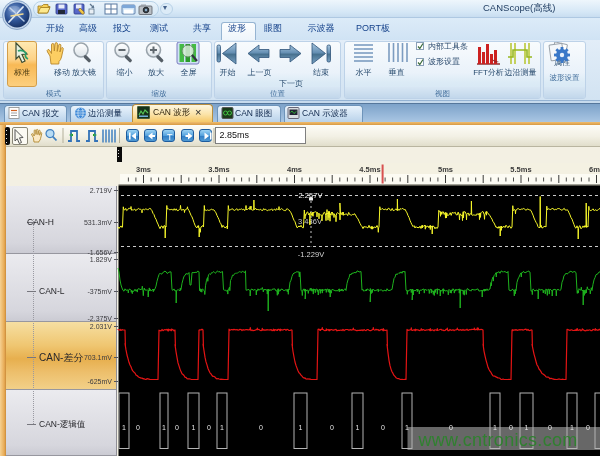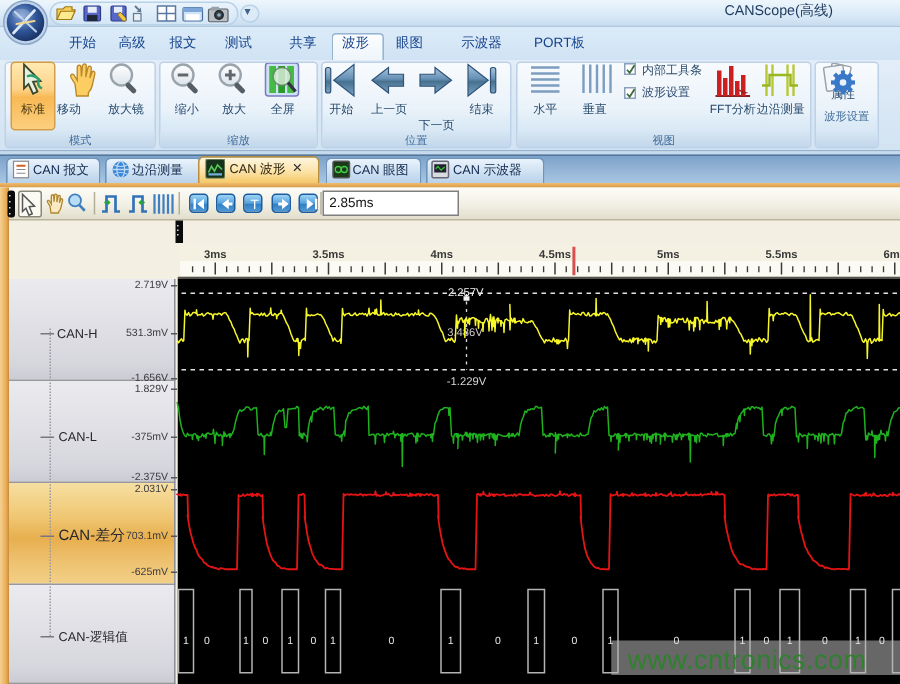--- a/index.html
+++ b/index.html
@@ -85,21 +85,21 @@
 <div class="ab" style="left:215px;top:87px;width:125px;height:11px;border-radius:0 0 2px 2px;background:linear-gradient(#d8e7f4,#c2d7eb)"></div>
 <div class="ab tx" style="left:277.5px;top:89.5px;transform:translateX(-50%);font-size:7.5px;color:#3f6b99">位置</div>
 <div class="ab" style="left:344px;top:41px;width:197px;height:58px;border:1px solid #bdd2e8;border-radius:3px;background:linear-gradient(#f8fbfd,#eaf2fa 55%,#dcebf6 72%,#d3e4f3)"></div>
 <div class="ab" style="left:345px;top:87px;width:195px;height:11px;border-radius:0 0 2px 2px;background:linear-gradient(#d8e7f4,#c2d7eb)"></div>
 <div class="ab tx" style="left:442.5px;top:89.5px;transform:translateX(-50%);font-size:7.5px;color:#3f6b99">视图</div>
 <div class="ab" style="left:543px;top:41px;width:43px;height:58px;border:1px solid #bdd2e8;border-radius:3px;background:linear-gradient(#f8fbfd,#eaf2fa 55%,#dcebf6 72%,#d3e4f3)"></div>
 <div class="ab" style="left:544px;top:87px;width:41px;height:11px;border-radius:0 0 2px 2px;background:linear-gradient(#d8e7f4,#c2d7eb)"></div>
 <div class="ab tx" style="left:564.5px;top:74px;transform:translateX(-50%);font-size:7.5px;color:#3f6b99">波形设置</div>
 <div class="ab" style="left:7px;top:41px;width:30px;height:46px;border:1px solid #d39e4a;border-radius:3px;background:linear-gradient(#ffe9b2,#fdd287 40%,#f8b955 52%,#fccf7e)"></div>
 <div class="ab tx" style="left:22px;top:68.5px;transform:translateX(-50%);font-size:8px;color:#4a3a14">标准</div>
-<div class="ab tx" style="left:46px;top:68.5px;transform:translateX(-50%);font-size:8px;color:#274a6d">移动</div>
+<div class="ab tx" style="left:62px;top:68.5px;transform:translateX(-50%);font-size:8px;color:#274a6d">移动</div>
 <div class="ab tx" style="left:84px;top:68.5px;transform:translateX(-50%);font-size:8px;color:#274a6d">放大镜</div>
 <div class="ab tx" style="left:124.5px;top:68.5px;transform:translateX(-50%);font-size:8px;color:#274a6d">缩小</div>
 <div class="ab tx" style="left:156px;top:68.5px;transform:translateX(-50%);font-size:8px;color:#274a6d">放大</div>
 <div class="ab tx" style="left:188.5px;top:68.5px;transform:translateX(-50%);font-size:8px;color:#274a6d">全屏</div>
 <div class="ab tx" style="left:227.5px;top:68.5px;transform:translateX(-50%);font-size:8px;color:#274a6d">开始</div>
 <div class="ab tx" style="left:259.5px;top:68.5px;transform:translateX(-50%);font-size:8px;color:#274a6d">上一页</div>
 <div class="ab tx" style="left:291px;top:80px;transform:translateX(-50%);font-size:8px;color:#274a6d">下一页</div>
 <div class="ab tx" style="left:321px;top:68.5px;transform:translateX(-50%);font-size:8px;color:#274a6d">结束</div>
 <div class="ab tx" style="left:363.5px;top:68.5px;transform:translateX(-50%);font-size:8px;color:#274a6d">水平</div>
 <div class="ab tx" style="left:396.5px;top:68.5px;transform:translateX(-50%);font-size:8px;color:#274a6d">垂直</div>
@@ -350,21 +350,21 @@
 <div class="ab" style="left:113.5px;top:318px;width:4.5px;height:1px;background:#55555c"></div>
 <div class="ab tx" style="left:112px;top:323px;transform:translateX(-100%);font-size:7px;color:#3c3c40">2.031V</div>
 <div class="ab" style="left:113.5px;top:326px;width:4.5px;height:1px;background:#55555c"></div>
 <div class="ab tx" style="left:112px;top:353.5px;transform:translateX(-100%);font-size:7px;color:#3c3c40">703.1mV</div>
 <div class="ab" style="left:113.5px;top:356.5px;width:4.5px;height:1px;background:#55555c"></div>
 <div class="ab tx" style="left:112px;top:377.5px;transform:translateX(-100%);font-size:7px;color:#3c3c40">-625mV</div>
 <div class="ab" style="left:113.5px;top:380.5px;width:4.5px;height:1px;background:#55555c"></div>
 <div class="ab tx" style="left:112px;top:218.5px;transform:translateX(-100%);font-size:7px;color:#3c3c40">531.3mV</div>
 <div class="ab" style="left:113.5px;top:221.5px;width:4.5px;height:1px;background:#55555c"></div>
 <div class="ab" style="left:27px;top:221.5px;width:9px;height:1px;background:#77777e"></div>
-<div class="ab tx" style="left:38px;top:217.5px;font-size:8.5px;color:#28282c">CAN-H</div>
+<div class="ab tx" style="left:27px;top:217.5px;font-size:8.5px;color:#28282c">CAN-H</div>
 <div class="ab" style="left:27px;top:290.5px;width:9px;height:1px;background:#77777e"></div>
 <div class="ab tx" style="left:39px;top:286.5px;font-size:8.5px;color:#28282c">CAN-L</div>
 <div class="ab" style="left:27px;top:356.5px;width:9px;height:1px;background:#77777e"></div>
 <div class="ab tx" style="left:39px;top:352.5px;font-size:10px;color:#28282c">CAN-差分</div>
 <div class="ab" style="left:27px;top:423.5px;width:9px;height:1px;background:#77777e"></div>
 <div class="ab tx" style="left:39px;top:419.5px;font-size:8.5px;color:#28282c">CAN-逻辑值</div>
 <svg class="ab" style="left:117px;top:163px" width="483" height="293" viewBox="0 0 483 293" font-family="Liberation Sans">
       <rect x="3" y="0" width="480" height="12" fill="#f4f1e2"></rect>
       <rect x="3" y="11" width="480" height="10" fill="#fcfbf3"></rect>
       <rect x="0" y="0" width="3" height="23" fill="#f3f0e3"></rect>

